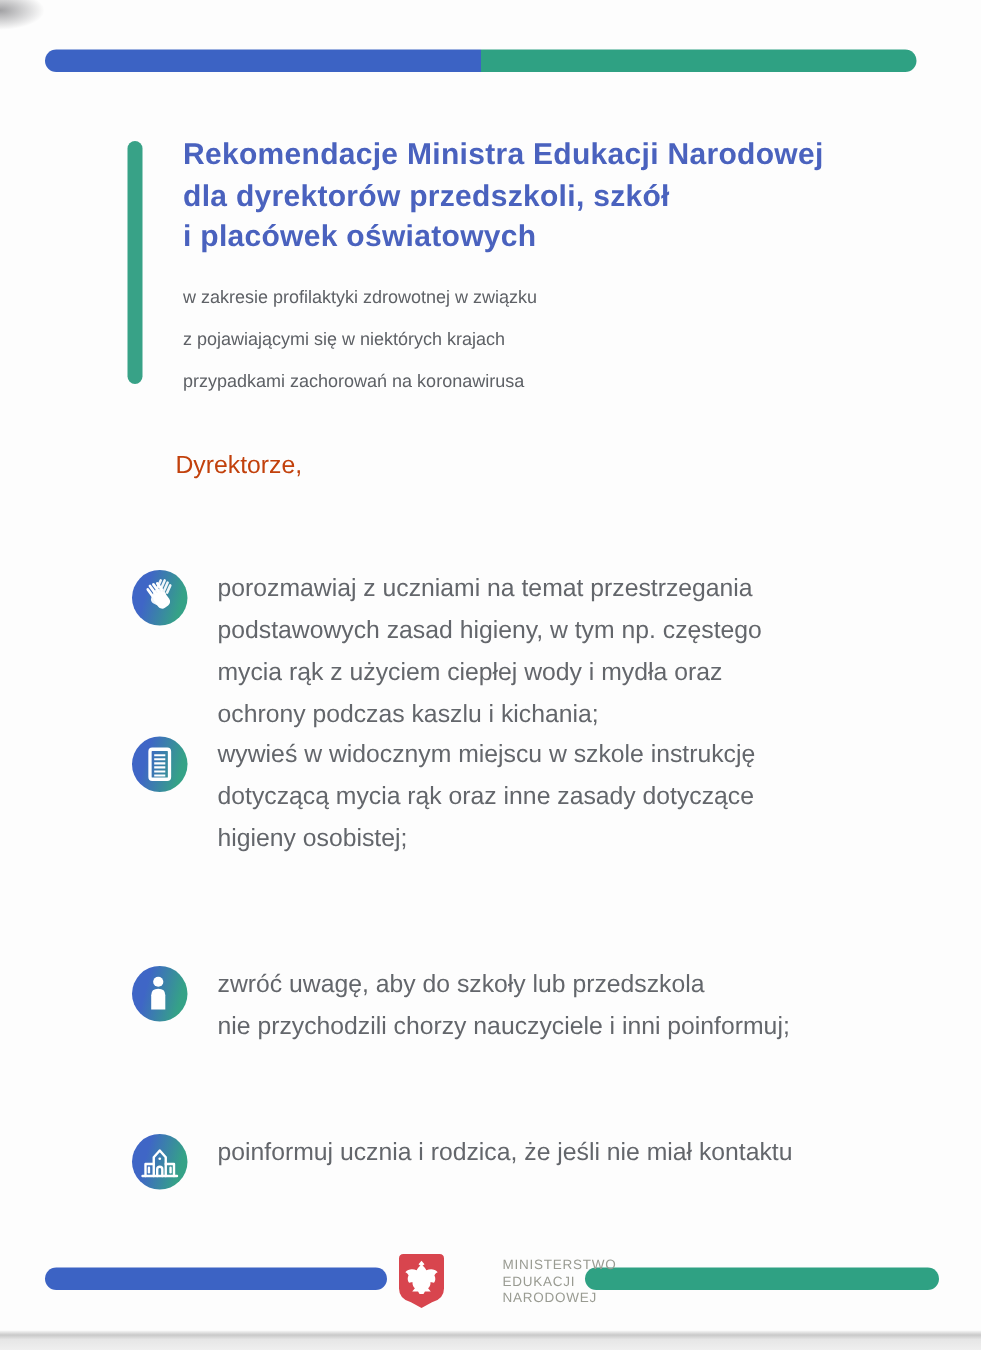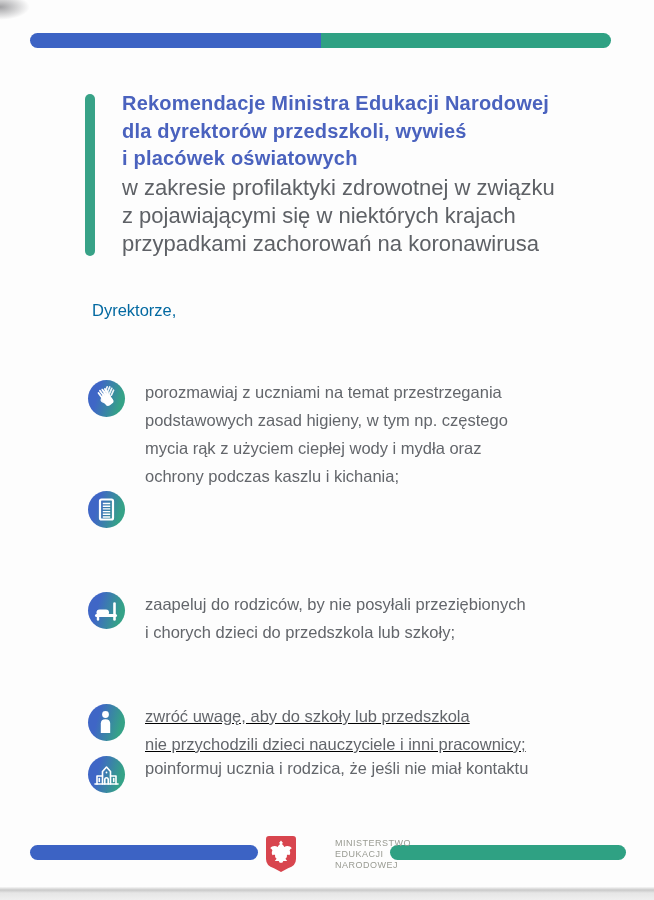--- a/index.html
+++ b/index.html
@@ -17,33 +17,33 @@
   
   .top-bar { position:absolute; left:30px; top:33px; width:581px; height:15px;
     border-radius:8px;
     background:linear-gradient(90deg,#3c63c4 0%, #3c63c4 50%, #2fa183 50%, #2fa183 100%); }
 
   
   .accent-bar { position:absolute; left:85px; top:94px; width:10px; height:162px;
     border-radius:6px; background:#38a287; }
   .title { position:absolute; left:122px; top:90px; color:#4a62be;
     font-size:20px; font-weight:700; line-height:27.5px; letter-spacing:.2px; }
-  .subtitle { position:absolute; left:122px; top:174px; color:#5e6166;
-    font-size:22px; line-height:28px; }
-  .salutation { position:absolute; left:92px; top:301px; color:#0369a1; font-size:16.5px; }
+  .subtitle { position:absolute; left:122px; top:184px; color:#5e6166;
+    font-size:12px; line-height:28px; }
+  .salutation { position:absolute; left:117px; top:301px; color:#c2410c; font-size:16.5px; }
 
   
   .rec { position:absolute; left:88px; display:flex; align-items:flex-start; }
   .rec-icon { flex:0 0 37px; width:37px; height:37px; border-radius:50%;
     background:linear-gradient(105deg,#3f66c6 28%, #35a287 82%);
     display:flex; align-items:center; justify-content:center; overflow:hidden; }
   .rec-icon svg { width:37px; height:37px; display:block; }
   .rec-text { margin-left:20px; margin-top:-2px; color:#63666b;
     font-size:16.5px; line-height:28px; white-space:nowrap; }
-  .r0 { top:380px; } .r1 { top:491px; } .r2 { top:592px; } .r3 { top:704px;text-decoration:underline; } .r4 { top:756px;justify-content:flex-end; }
+  .r0 { top:380px; } .r1 { top:491px; } .r2 { top:592px; } .r3 { top:644px; } .r4 { top:756px;justify-content:flex-end; }
 
   
   .footer-bar-left { position:absolute; left:30px; top:845px; width:228px; height:15px;
     border-radius:8px; background:#3c63c4; }
   .footer-bar-right { position:absolute; left:390px; top:845px; width:236px; height:15px;
     border-radius:8px; background:#2fa183; }
   .emblem { position:absolute; left:266px; top:836px; width:30px; height:36px; }
   .emblem svg { width:30px; height:36px; display:block; }
   .ministry { position:absolute; left:303px; top:838px;
     font-family:Liberation Sans, sans-serif; font-size:9px; line-height:11px;
@@ -55,21 +55,21 @@
 <div class="page">
 
   <div class="scan-corner"></div>
 
   <div class="top-bar"></div>
 
   <div class="accent-bar"></div>
 
   <div class="title">
     <div>Rekomendacje Ministra Edukacji Narodowej</div>
-    <div>dla dyrektorów przedszkoli, wywieś</div>
+    <div>dla dyrektorów przedszkoli, szkół</div>
     <div>i placówek oświatowych</div>
   </div>
 
   <div class="subtitle">
     <div>w zakresie profilaktyki zdrowotnej w związku</div>
     <div>z pojawiającymi się w niektórych krajach</div>
     <div>przypadkami zachorowań na koronawirusa</div>
   </div>
 
   <div class="salutation">Dyrektorze,</div>
@@ -110,51 +110,40 @@
         <g stroke="#ffffff" stroke-width="1.4">
           <line x1="14.8" y1="12.5" x2="22.2" y2="12.5"></line>
           <line x1="14.8" y1="15.2" x2="22.2" y2="15.2"></line>
           <line x1="14.8" y1="17.9" x2="22.2" y2="17.9"></line>
           <line x1="14.8" y1="20.6" x2="22.2" y2="20.6"></line>
           <line x1="14.8" y1="23.3" x2="22.2" y2="23.3"></line>
           <line x1="14.8" y1="26" x2="22.2" y2="26"></line>
         </g>
       </svg>
     </div>
+    <div class="rec-text">
+      <div>wywieś w widocznym miejscu w szkole instrukcję</div>
+      <div>dotyczącą mycia rąk oraz inne zasady dotyczące</div>
+      <div>higieny osobistej;</div>
+    </div>
   </div>
 
-  <div class="rec r2">
-    <div class="rec-icon">
-      <svg viewBox="0 0 37 37" aria-hidden="true">
-        <g stroke="#ffffff" stroke-linecap="round" fill="none">
-          <line x1="8.5" y1="23.5" x2="27.5" y2="23.5" stroke-width="3"></line>
-          <line x1="26.5" y1="11.5" x2="26.5" y2="27.5" stroke-width="2.6"></line>
-          <line x1="10" y1="25" x2="10" y2="27.5" stroke-width="2.4"></line>
-        </g>
-        <rect x="8.5" y="17.5" width="12.5" height="6" rx="3" fill="#ffffff"></rect>
-      </svg>
-    </div>
-    <div class="rec-text">
-      <div>zaapeluj do rodziców, by nie posyłali przeziębionych</div>
-      <div>i chorych dzieci do przedszkola lub szkoły;</div>
-    </div>
-  </div>
 
   <div class="rec r3">
     <div class="rec-icon">
       <svg viewBox="0 0 37 37" aria-hidden="true">
         <g fill="#ffffff">
           <circle cx="17.5" cy="10.5" r="3.4"></circle>
           <path d="M12.8 29 v-9.5 q0 -4.3 4.7 -4.3 q4.7 0 4.7 4.3 V29 Z"></path>
         </g>
       </svg>
     </div>
     <div class="rec-text">
       <div>zwróć uwagę, aby do szkoły lub przedszkola</div>
-      <div>nie przychodzili dzieci nauczyciele i inni pracownicy;</div>
+      <div>nie przychodzili chorzy nauczyciele i inni poinformuj;</div>
     </div>
   </div>
 
   <div class="rec r4">
     <div class="rec-icon">
       <svg viewBox="0 0 37 37" aria-hidden="true">
         <g stroke="#ffffff" stroke-width="1.6" fill="none" stroke-linejoin="round" stroke-linecap="round">
           <path d="M14.5 28 V15.5 l4 -4.5 4 4.5 V28"></path>
           <path d="M9 28 v-8 h5.5"></path>
           <path d="M28 28 v-8 h-5.5"></path>

